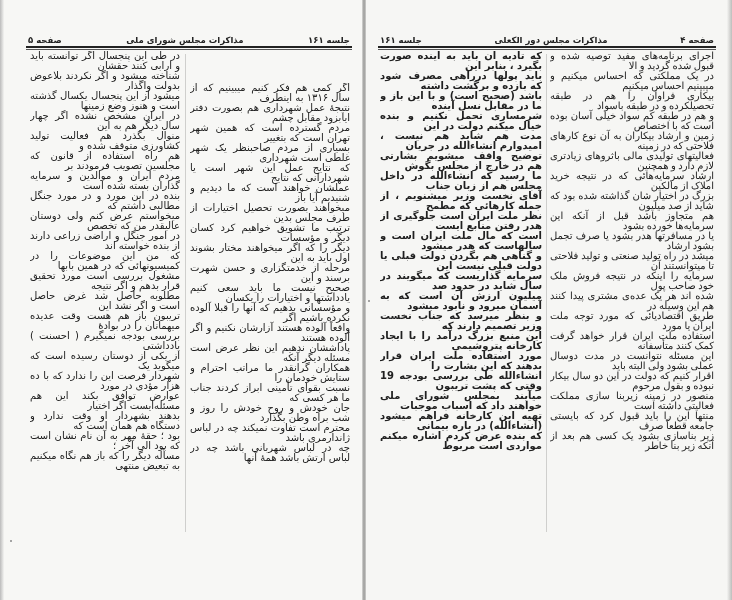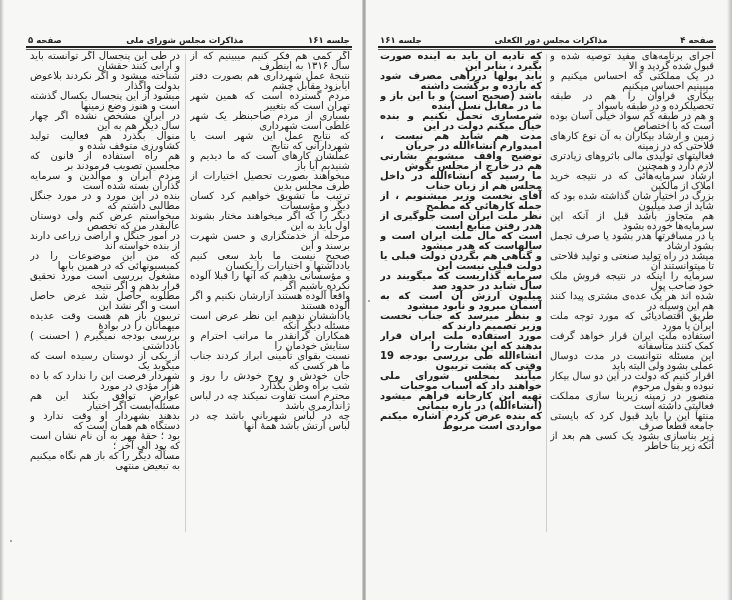--- a/index.html
+++ b/index.html
@@ -44,21 +44,21 @@
   .page.left .rule { left: 26px; width: 326px; }
   .page.right .rule { left: 12px; width: 338px; }
   .column {
     position: absolute; top: 51px;
     direction: rtl; text-align: justify;
     font-size: 10px; line-height: 10px;
     color: #202020;
     overflow: hidden;
   }
   .column p { margin: 0; }
-  .page.left .col-right { left: 190px; width: 160px; height: 482px; }
+  .page.left .col-right { left: 190px; width: 160px; height: 482px; margin-top: 32px; }
   .page.left .col-left  { left: 30px;  width: 150px; height: 482px; }
   .page.right .col-right { left: 184px; width: 164px; height: 482px; font-family: Liberation Serif, serif; }
   .page.right .col-left  { left: 14px;  width: 162px; height: 482px; font-weight: bold; }
   .col-sep {
     position: absolute; top: 54px; width: 1px; height: 478px;
     background: #cfcfcd;
   }
   .page.left .col-sep { left: 185px; }
   .page.right .col-sep { left: 180px; }
   .speck { position: absolute; width: 2px; height: 2px; background: #888; border-radius: 1px; }
@@ -77,21 +77,21 @@
     </div>
     <div class="rule"></div>
     <div class="rule thin"></div>
 
     <div class="column col-right">
         <p>اگر کمی هم فکر کنیم میبینیم که از سال ۱۳۱۶ به اینطرف</p>
         <p>نتیجهٔ عمل شهرداری هم بصورت دفتر ایابزود مقابل چشم</p>
         <p>مردم گسترده است که همین شهر تهران است که بتغییر</p>
         <p>بسیاری از مردم صاحبنظر یک شهر غلطی است شهرداری</p>
         <p>که نتایج عمل این شهر است یا شهردارانی که نتایج</p>
-        <p>عملشان کارهای است که ما دیدیم و شنیدیم آیا باز</p>
+        <p>عملشان خواهند است که ما دیدیم و شنیدیم آیا باز</p>
         <p>میخواهند بصورت تحصیل اختیارات از طرف مجلس بدین</p>
         <p>ترتیب ما تشویق خواهیم کرد کسان دیگر و مؤسسات</p>
         <p>دیگر را که اگر میخواهند مختار بشوند اول باید به این</p>
         <p>مرحله از خدمتگزاری و حسن شهرت برسند و این</p>
         <p>صحیح نیست ما باید سعی کنیم یادداشتها و اختیارات را یکسان</p>
         <p>و مؤسسانی بدهیم که آنها را قبلا آلوده نکرده باشیم اگر</p>
         <p>واقعاً آلوده هستند آزارشان نکنیم و اگر آلوده هستند</p>
         <p>پاداششان ندهیم این نظر عرض است مسئله دیگر آنکه</p>
         <p>همکاران گرانقدر ما مراتب احترام و ستایش خودمان را</p>
         <p>نسبت بقوای تأمینی ابراز کردند جناب ما هر کسی که</p>
@@ -168,20 +168,21 @@
         <p>مدت هم شاید هم نیست ، امیدوارم انشاءالله در جریان</p>
         <p>توضیح واقف میشویم بشارتی هم در خارج از مجلس بگوش</p>
         <p>ما رسید که انشاءالله در داخل مجلس هم از زبان جناب</p>
         <p>آقای نخست وزیر میشنویم ، از جمله کارهائی که مطمح</p>
         <p>نظر ملت ایران است جلوگیری از هدر رفتن منابع ایست</p>
         <p>است که مال ملت ایران است و سالهاست که هدر میشود</p>
         <p>و گناهی هم بگردن دولت قبلی یا دولت قبلی نیست این</p>
         <p>سرمایه گذاریست که میگویند در سال شاید در حدود صد</p>
         <p>میلیون ارزش آن است که به آسمان میرود و نابود میشود</p>
         <p>و بنظر میرسد که جناب نخست وزیر تصمیم دارند که</p>
+        <p>این منبع بزرگ درآمد را با ایجاد کارخانه پتروشیمی</p>
         <p>مورد استفاده ملت ایران قرار بدهند که این بشارت را</p>
         <p>انشاءالله طی بررسی بودجه 19 وقتی که پشت تریبون</p>
         <p>میآیند بمجلس شورای ملی خواهند داد که اسباب موجبات</p>
         <p>تهیه این کارخانه فراهم میشود (انشاءالله) در باره بیمانی</p>
         <p>که بنده عرض کردم اشاره میکنم مواردی است مربوط</p>
       </div>
   </div>
 
   <span class="speck" style="left:10px;top:540px"></span>
   <span class="speck" style="left:368px;top:300px"></span>

